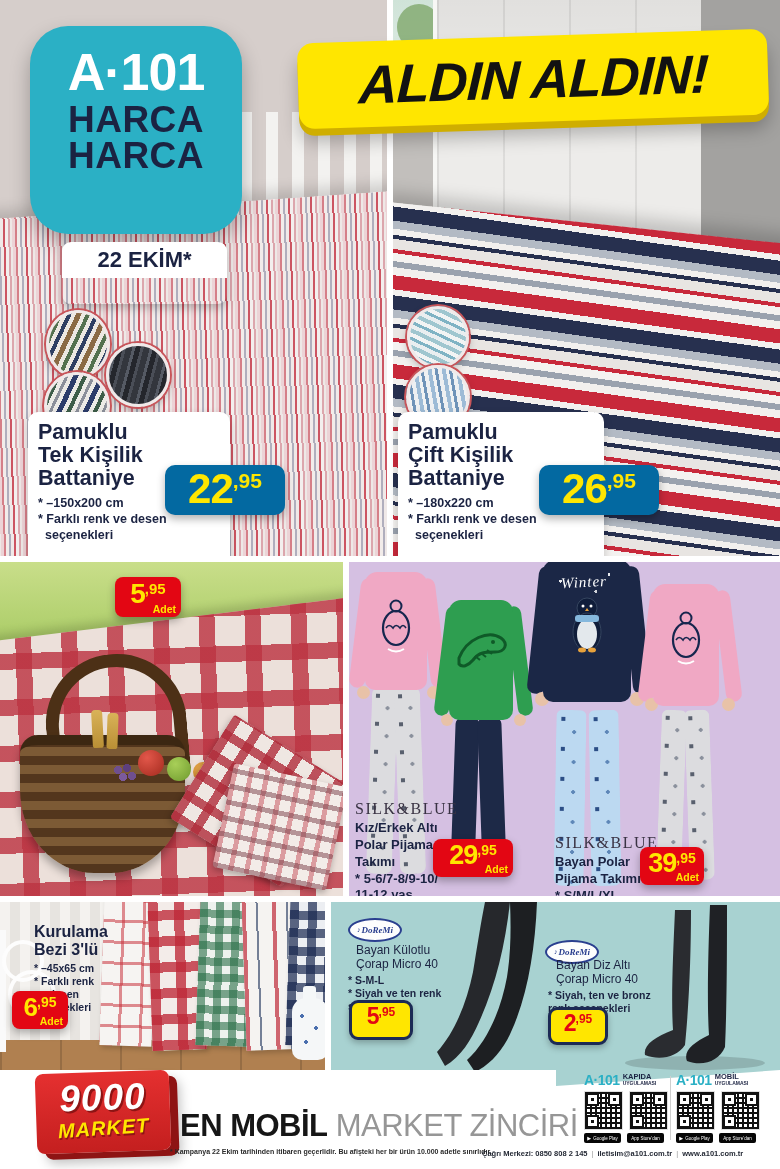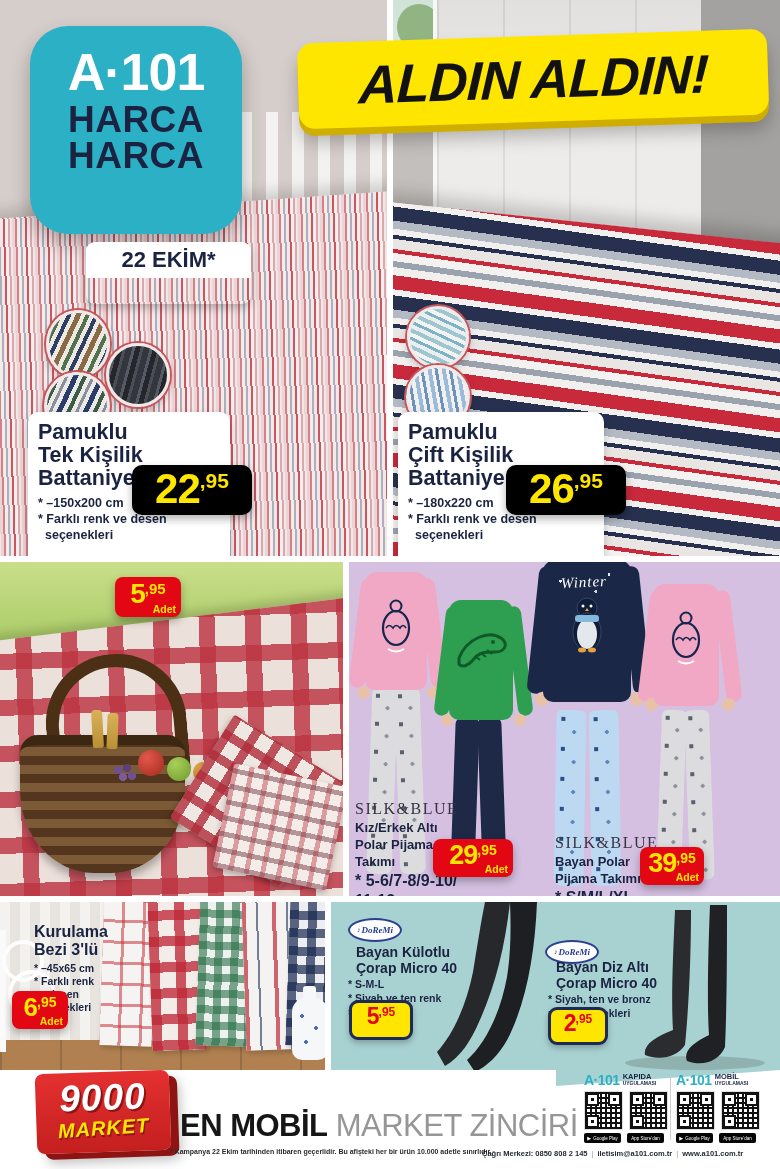--- a/index.html
+++ b/index.html
@@ -52,21 +52,21 @@
     background:repeating-linear-gradient(182deg,#c8293b 0 14px,#f2f0ee 14px 20px,#27304f 20px 34px,
       #b3bac4 34px 42px,#f2f0ee 42px 48px,#27304f 48px 52px,#e8e5e2 52px 62px,#c8293b 62px 66px,
       #f4f2f0 66px 74px,#9aa2ae 74px 80px,#f2f0ee 80px 88px);
     box-shadow:0 -10px 16px rgba(0,0,0,.18);}
   
   .logo{left:30px;top:26px;width:212px;height:208px;background:#2bb0c5;border-radius:38px;
         box-shadow:0 10px 20px rgba(0,0,0,.28);text-align:center;}
   .logo-brand{margin-top:16px;font-size:52px;font-weight:900;color:#ffffff;letter-spacing:-1px;}
   .logo-tag{font-size:37px;line-height:.98;font-weight:900;color:#1b2342;letter-spacing:.5px;}
   .datebadge{left:62px;top:242px;width:165px;height:62px;border-radius:9px;overflow:hidden;
-             box-shadow:0 4px 10px rgba(0,0,0,.25);margin-left:24px;}
+             box-shadow:0 4px 10px rgba(0,0,0,.25);}
   .date-top{height:36px;background:#fff;color:#1b2342;font-weight:900;font-size:22px;
             display:flex;align-items:center;justify-content:center;}
   .date-bot{height:26px;background:#e30613;color:#fff;font-weight:900;font-size:15px;letter-spacing:2px;
             display:flex;align-items:center;justify-content:center;}
   .banner{left:298px;top:36px;width:470px;height:86px;background:#ffe600;border-radius:16px;
           transform:rotate(-1.8deg);box-shadow:0 7px 0 #cfae00,0 14px 18px rgba(0,0,0,.25);
           display:flex;align-items:center;justify-content:center;}
   .banner span{font-size:54px;font-weight:900;font-style:italic;color:#121212;transform:skewX(-4deg);
                letter-spacing:-1px;white-space:nowrap;}
   
@@ -86,21 +86,21 @@
   .card-l{left:28px;top:412px;width:182px;height:138px;}
   .card-r{left:398px;top:412px;width:186px;height:138px;}
   .pname{font-size:21.5px;line-height:1.08;font-weight:900;color:#1b2342;}
   .pspec{font-size:12.5px;line-height:1.3;font-weight:700;color:#1b2342;margin-top:4px;}
   .pspec .cont{padding-left:7px;}
   
   .price{border-radius:10px;display:flex;align-items:flex-start;justify-content:center;
          box-shadow:0 4px 8px rgba(0,0,0,.3);}
   .p-main{font-weight:900;letter-spacing:-1px;line-height:1;}
   .p-sup{font-weight:900;line-height:1;margin-top:2px;}
-  .blue{background:#000000;color:#ffe600;}
+  .blue{background:#0369a1;color:#ffe600;margin-left:33px;}
   .blue .p-main{font-size:42px;margin-top:3px;}
   .blue .p-sup{font-size:21px;margin-top:5px;}
   .pb-22{left:132px;top:465px;width:120px;height:50px;}
   .pb-26{left:506px;top:465px;width:120px;height:50px;}
   .red{background:#e30613;color:#ffe600;position:absolute;}
   .red .p-unit{position:absolute;right:5px;bottom:2px;font-size:10.5px;font-weight:900;color:#ffe600;}
   .yellow{background:#ffe600;color:#e30613;border:3px solid #1c2a55;position:absolute;border-radius:9px;
           display:flex;align-items:flex-start;justify-content:center;box-shadow:0 3px 6px rgba(0,0,0,.25);}
   
   .divider{background:#fff;}
@@ -157,21 +157,21 @@
     background-size:26px 30px;}
   .pink{background:#f0a8c4;} .green{background:#2e9e50;} .navyt{background:#1b2746;}
   .navypants{background:#1d2947;}
   .snow{background-image:radial-gradient(circle 1.5px at 20% 15%,rgba(255,255,255,.9) 97%,transparent),
     radial-gradient(circle 1.5px at 75% 10%,rgba(255,255,255,.9) 97%,transparent),
     radial-gradient(circle 1.5px at 60% 22%,rgba(255,255,255,.8) 97%,transparent);}
   .winter{font-family:"Liberation Serif",serif;font-style:italic;color:#fff;font-size:15px;
           transform:rotate(-3deg);letter-spacing:1px;}
   .silkbrand{font-family:"Liberation Serif",serif;font-size:16px;letter-spacing:1.5px;color:#3a3344;}
   .silkname{font-size:13px;line-height:1.16;font-weight:900;color:#1b2342;margin-top:2px;}
-  .silkspec{font-size:16px;line-height:1.25;font-weight:700;color:#1b2342;margin-top:2px;}
+  .silkspec{font-size:13px;line-height:1.25;font-weight:700;color:#1b2342;margin-top:2px;}
   .pb-29{left:84px;top:277px;width:80px;height:38px;border-radius:8px;}
   .pb-39{left:291px;top:285px;width:64px;height:38px;border-radius:8px;}
   .pb-29 .p-main,.pb-39 .p-main{font-size:27px;margin-top:3px;}
   .pb-29 .p-sup,.pb-39 .p-sup{font-size:14px;margin-top:4px;}
   
   #sec-botl{left:0;top:902px;width:325px;height:168px;overflow:hidden;
     background:linear-gradient(180deg,#efedea,#e3e0dc 70%,#d8d4cf);}
   .curtain{left:0;top:0;width:110px;height:168px;
     background:repeating-linear-gradient(90deg,#f4f2ef 0 10px,#e7e4e0 10px 20px);}
   .floor{left:0;top:138px;width:325px;height:30px;background:#b08050;
@@ -206,21 +206,21 @@
   .pb-6{left:12px;top:89px;width:56px;height:38px;border-radius:8px;}
   .pb-6 .p-main{font-size:26px;margin-top:3px;}
   .pb-6 .p-sup{font-size:14px;margin-top:4px;}
   
   #sec-botr{left:331px;top:902px;width:449px;height:168px;background:#a8d2d1;overflow:hidden;}
   .doremi{background:#fdfdfd;border:2px solid #2a3f8f;border-radius:50%;
     display:flex;align-items:center;justify-content:center;gap:1px;
     font-family:"Liberation Serif",serif;font-weight:700;font-style:italic;color:#2a3f8f;font-size:9px;}
   .dm1{left:17px;top:16px;width:50px;height:20px;}
   .dm2{left:214px;top:38px;width:50px;height:20px;}
-  .sockname{font-size:14px;line-height:1.16;font-weight:700;color:#1b2342;padding-left:8px;}
+  .sockname{font-size:12px;line-height:1.16;font-weight:400;color:#1b2342;padding-left:8px;}
   .sockspec{font-size:10.5px;line-height:1.25;font-weight:700;color:#1b2342;margin-top:2px;}
   .stx1{left:17px;top:42px;width:135px;}
   .stx2{left:217px;top:57px;width:135px;}
   .pb-5b{left:18px;top:98px;width:58px;height:34px;}
   .pb-2{left:217px;top:105px;width:54px;height:32px;}
   .pb-5b .p-main,.pb-2 .p-main{font-size:23px;margin-top:2px;}
   .pb-5b .p-sup,.pb-2 .p-sup{font-size:12px;margin-top:3px;}
   
   #sec-footer{left:0;top:1070px;width:780px;height:99px;background:#fff;}
   .wedge{left:556px;top:0;width:224px;height:16px;background:#a8d2d1;

